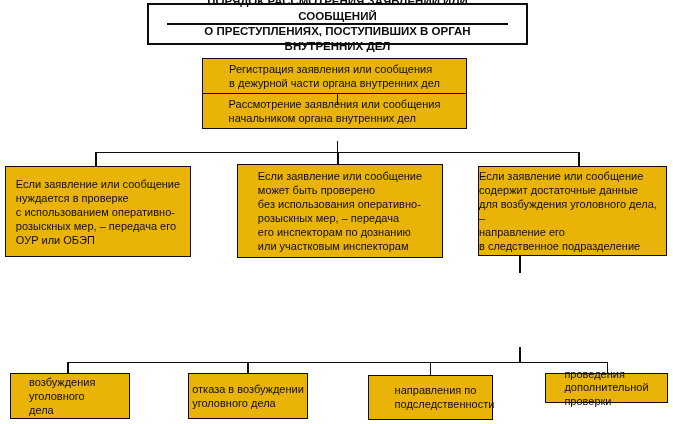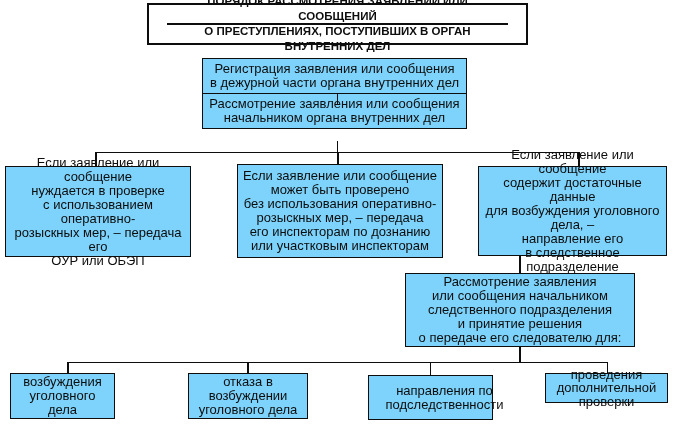--- a/index.html
+++ b/index.html
@@ -11,26 +11,26 @@
     position: relative;
     width: 673px;
     height: 424px;
     background: #ffffff;
     font-family: "Liberation Sans", "DejaVu Sans", sans-serif;
     color: #0d0d0d;
   }
   .node {
     position: absolute;
     border: 1.5px solid #0d0d0d;
-    background: #7dd3fc;
+    background: #eab308;
     display: flex;
     align-items: center;
     justify-content: center;
-    text-align: center;
-    font-size: 13px;
+    text-align: left;
+    font-size: 11px;
     line-height: 14px;
     white-space: pre-line;
     box-sizing: border-box;
   }
   .title-outer {
     position: absolute;
     left: 147px;
     top: 3px;
     width: 381px;
     height: 42px;
@@ -88,27 +88,22 @@
 розыскных мер, – передача
 его инспекторам по дознанию
 или участковым инспекторам</div>
 
   <div class="node" style="left:478px; top:166px; width:189px; height:90px;">Если заявление или сообщение
 содержит достаточные данные
 для возбуждения уголовного дела, –
 направление его
 в следственное подразделение</div>
 
-  <div class="node" style="left:405px; top:273px; width:230px; height:74px;">Рассмотрение заявления
-или сообщения начальником
-следственного подразделения
-и принятие решения
-о передаче его следователю для:</div>
 
-  <div class="node" style="left:10px; top:373px; width:105px; height:46px;">возбуждения уголовного
+  <div class="node" style="left:10px; top:373px; width:120px; height:46px;padding-left:18px;">возбуждения уголовного
 дела</div>
 
   <div class="node" style="left:188px; top:373px; width:120px; height:46px;">отказа в возбуждении
 уголовного дела</div>
 
   <div class="node" style="left:368px; top:375px; width:125px; height:45px; line-height:13.5px;padding-left:28px;">направления по
 подследственности</div>
 
   <div class="node" style="left:545px; top:373px; width:123px; height:30px; line-height:13.5px;">проведения
 дополнительной

